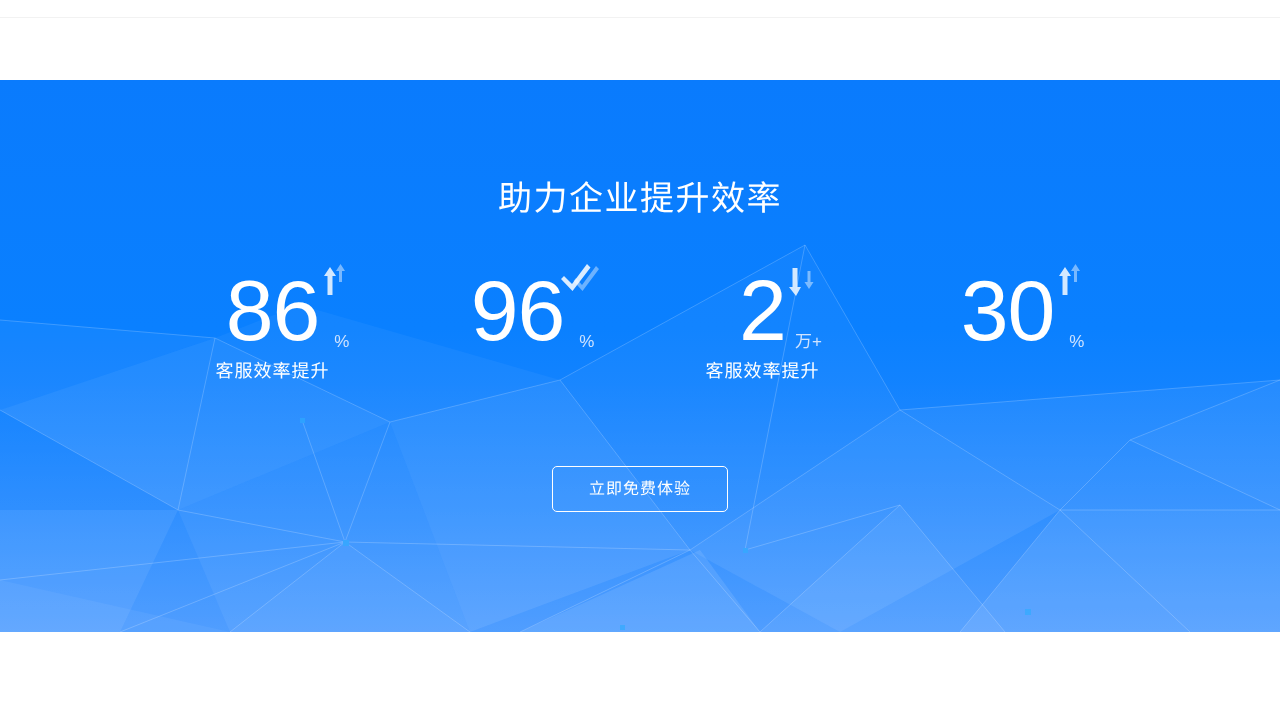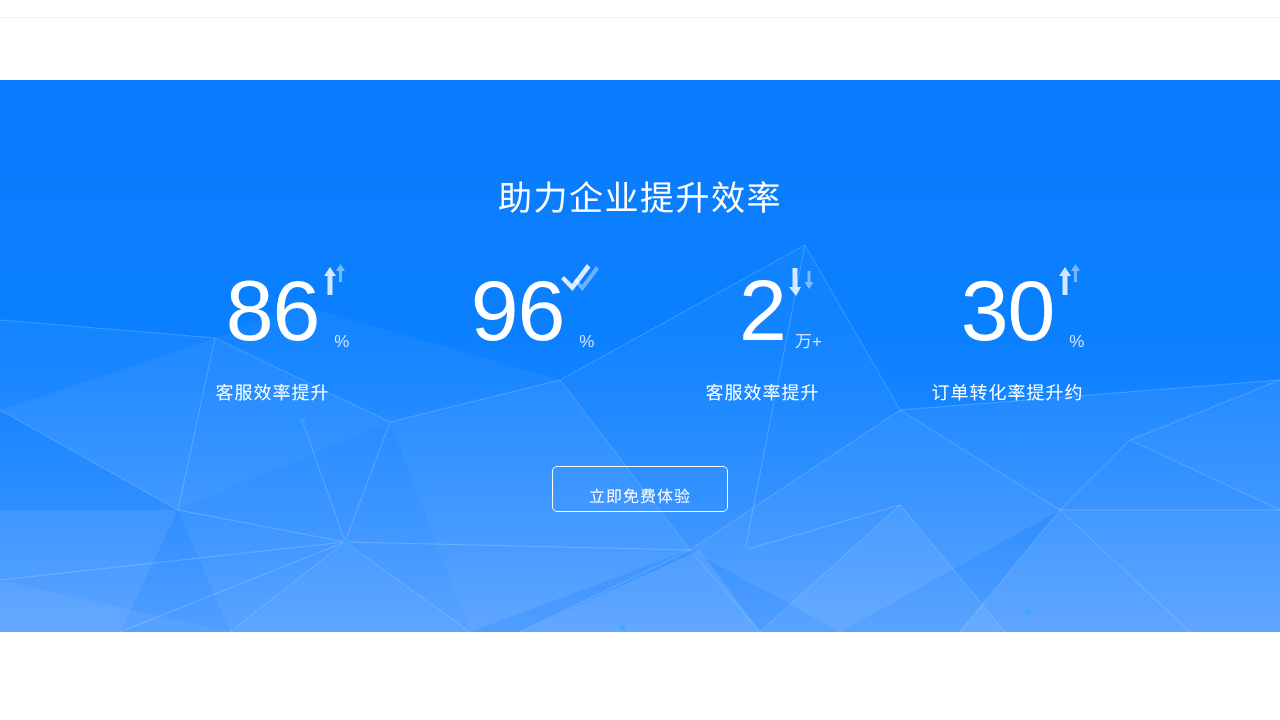--- a/index.html
+++ b/index.html
@@ -112,21 +112,20 @@
   }
   .stat-unit.wide { right: -36px; }
   .stat-icon {
     position: absolute;
     right: -38px;
     top: -4px;
     width: 44px;
     height: 44px;
   }
   .stat-label {
-    margin-top: 22px;
     color: #ffffff;
     font-size: 18px;
     font-weight: 400;
     letter-spacing: 1px;
     line-height: 26px;
     white-space: nowrap;
   }
 
   
   .cta-wrap {
@@ -142,21 +141,21 @@
     line-height: 44px;
     border: 1px solid #ffffff;
     border-radius: 5px;
     background: transparent;
     color: #ffffff;
     font-size: 16px;
     letter-spacing: 1px;
     font-family: "Liberation Sans", "DejaVu Sans", sans-serif;
     cursor: pointer;
     text-align: center;
-    padding: 8px;
+    padding: 0;
   }
 </style>
 </head>
 <body>
 
 <div class="page-top">
   <div class="top-divider"></div>
 </div>
 
 <section class="hero">
@@ -264,21 +263,20 @@
 
       <div class="stat-item">
         <div class="stat-figure">
           <span class="stat-number">30</span>
           <svg class="stat-icon" viewBox="0 0 44 44" aria-hidden="true">
             <path d="M27.5 6 L32 13 L29 13 L29 24 L26 24 L26 13 L23 13 Z" fill="#ffffff" fill-opacity="0.45"></path>
             <path d="M17 9 L23 18 L19.5 18 L19.5 37 L14.5 37 L14.5 18 L11 18 Z" fill="#ffffff" fill-opacity="0.82"></path>
           </svg>
           <span class="stat-unit">%</span>
         </div>
-        <div class="stat-label">订单转化率提升约</div>
       </div>
 
     </div>
 
     <div class="cta-wrap">
       <button class="cta-button">立即免费体验</button>
     </div>
 
   </div>
 </section>

